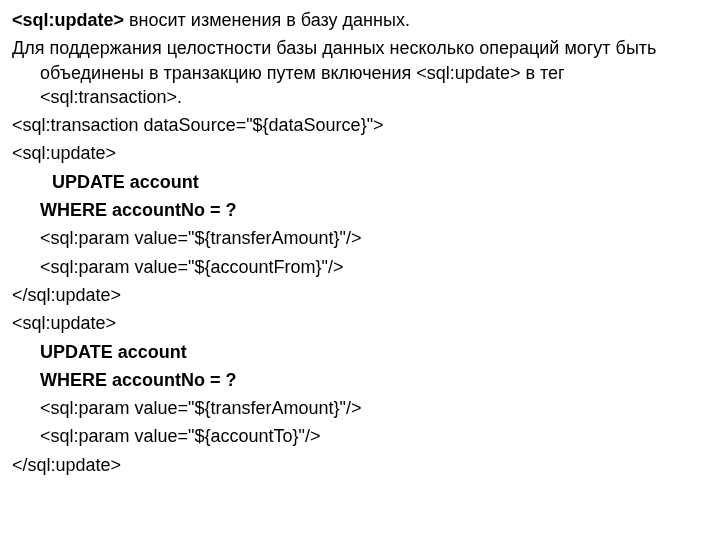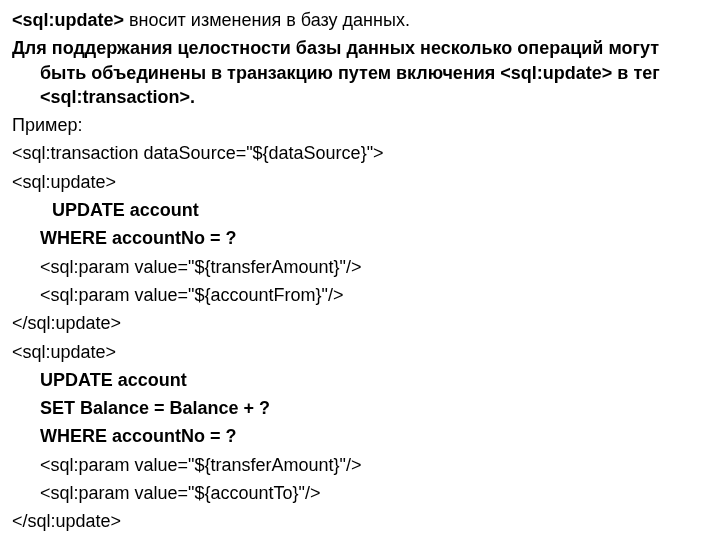--- a/index.html
+++ b/index.html
@@ -17,52 +17,49 @@
     box-sizing: border-box;
     padding: 4px 8px 8px 8px;
   }
   .para {
     margin: 4px;
     padding: 0;
   }
   .hang {
     padding-left: 28px;
     text-indent: -28px;
-    font-weight: bold;
   }
   .ind1 { padding-left: 28px; }
   .ind2 { padding-left: 40px; }
   b { font-weight: bold; }
 </style>
 </head>
 <body>
 
 <div class="slide">
 
   <p class="para">
     <b>&lt;sql:update&gt;</b><span> вносит изменения в базу данных.</span>
   </p>
 
   <p class="para hang">
     <span>Для поддержания целостности базы данных несколько операций могут быть объединены в транзакцию путем включения </span><span>&lt;sql:update&gt;</span><span> в тег </span><span>&lt;sql:transaction&gt;</span><span>.</span>
   </p>
 
-  <p class="para">Пример:</p>
 
   <p class="para">&lt;sql:transaction dataSource="${dataSource}"&gt;</p>
 
   <p class="para">&lt;sql:update&gt;</p>
   <p class="para ind2"><b>UPDATE account</b></p>
   <p class="para ind1"><b>WHERE accountNo = ?</b></p>
   <p class="para ind1">&lt;sql:param value="${transferAmount}"/&gt;</p>
   <p class="para ind1">&lt;sql:param value="${accountFrom}"/&gt;</p>
   <p class="para">&lt;/sql:update&gt;</p>
 
   <p class="para">&lt;sql:update&gt;</p>
   <p class="para ind1"><b>UPDATE account</b></p>
-  <p class="para ind1"><b>SET Balance = Balance + ?</b></p>
   <p class="para ind1"><b>WHERE accountNo = ?</b></p>
   <p class="para ind1">&lt;sql:param value="${transferAmount}"/&gt;</p>
   <p class="para ind1">&lt;sql:param value="${accountTo}"/&gt;</p>
   <p class="para">&lt;/sql:update&gt;</p>
 
 
 </div>
 
 </body></html>

